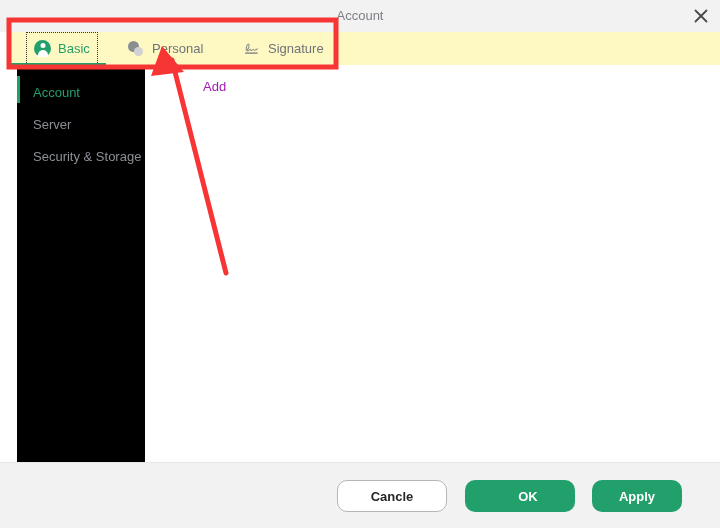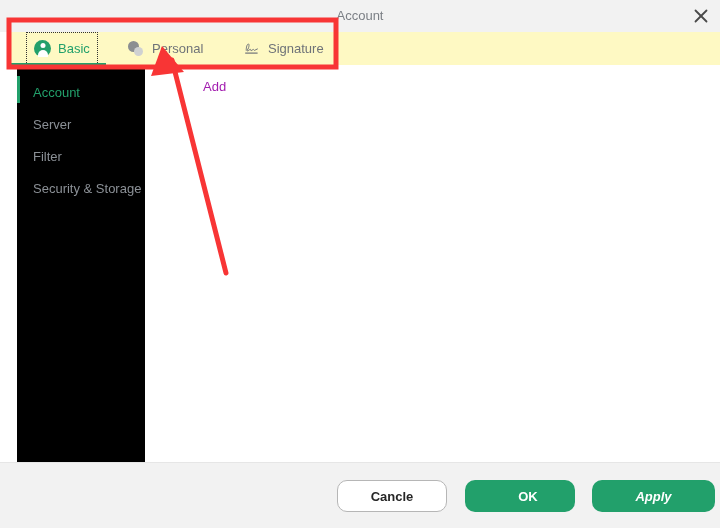--- a/index.html
+++ b/index.html
@@ -232,24 +232,23 @@
   }
   .btn-ok {
     left: 465px;
     width: 110px;
     background: #22a06b;
     color: #ffffff;
     padding-left: 22px;
   }
   .btn-apply {
     left: 592px;
-    width: 123px;
+    width: 90px;
     background: #22a06b;
     color: #ffffff;
-    font-style: italic;
   }
 
   
   .annot {
     position: absolute;
     left: 0; top: 0;
     width: 720px; height: 528px;
     pointer-events: none;
   }
 </style>
@@ -296,23 +295,20 @@
   <div class="body-area">
 
     <div class="sidebar">
       <div class="side-item active">
         <span>Account</span>
       </div>
       <div class="side-item">
         <span>Server</span>
       </div>
       <div class="side-item">
-        <span>Filter</span>
-      </div>
-      <div class="side-item">
         <span>Security &amp; Storage</span>
       </div>
     </div>
 
     <div class="content">
       <div class="add-link">Add</div>
     </div>
   </div>
 
   <div class="footer">

